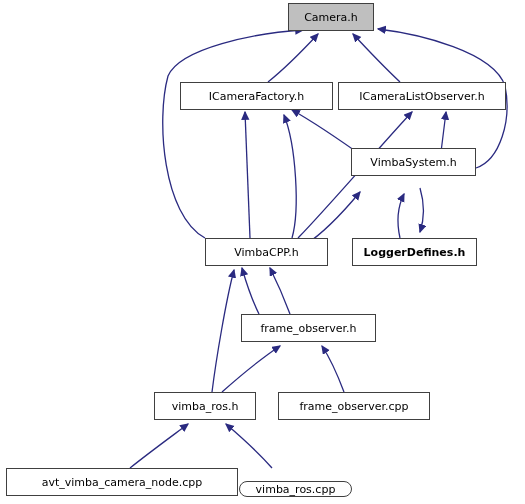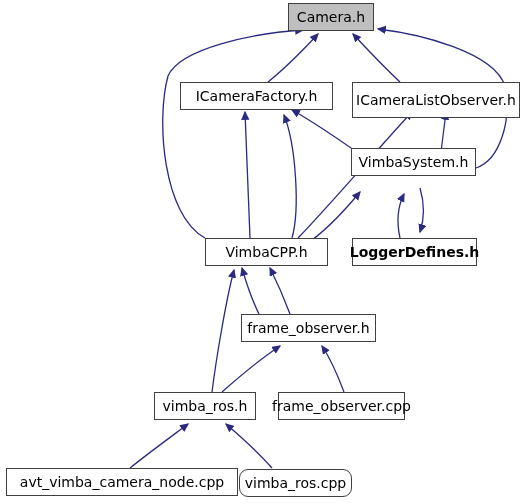--- a/index.html
+++ b/index.html
@@ -3,21 +3,21 @@
 <meta charset="utf-8">
 <style>
   html,body{margin:0;padding:0;background:#ffffff;}
   body{width:525px;height:504px;overflow:hidden;
        font-family:"DejaVu Sans","Liberation Sans",sans-serif;}
   #graph{position:relative;width:525px;height:504px;background:#fff;}
   #edges{position:absolute;left:0;top:0;width:525px;height:504px;}
   .node{position:absolute;box-sizing:border-box;
         display:flex;align-items:center;justify-content:center;
         border:1px solid #404040;background:#ffffff;color:#000000;
-        font-size:14px;line-height:1;white-space:nowrap;z-index:5;}
+        font-size:11px;line-height:1;white-space:nowrap;z-index:5;}
   .node.root{background:#bfbfbf;border-color:#404040;}
   .node .lbl{display:block;pointer-events:none;}
 </style>
 </head>
 <body>
 
 <div id="graph">
   <svg id="edges" viewBox="0 0 525 504" width="525" height="504" xmlns="http://www.w3.org/2000/svg">
     <defs>
       <marker id="arrowhead" markerWidth="7" markerHeight="7" refX="6" refY="3.2" orient="auto" markerUnits="strokeWidth">
@@ -46,41 +46,41 @@
         <path d="M 272,468 C 258,452 240,436 226,424" fill="none" stroke="#2a2a80" stroke-width="1.3" marker-end="url(#arrowhead)"></path>
       </g>
   </svg>
   <div id="nodes">
       <div class="node root" style="left: 288px; top: 3px; width: 86px; height: 28px;">
         <span class="lbl">Camera.h</span>
       </div>
       <div class="node" style="left: 180px; top: 82px; width: 153px; height: 28px;">
         <span class="lbl">ICameraFactory.h</span>
       </div>
-      <div class="node" style="left: 352px; top: 82px; width: 168px; height: 36px;">
+      <div class="node" style="left: 338px; top: 82px; width: 168px; height: 28px;">
         <span class="lbl">ICameraListObserver.h</span>
       </div>
       <div class="node" style="left: 351px; top: 148px; width: 125px; height: 28px;">
         <span class="lbl">VimbaSystem.h</span>
       </div>
       <div class="node" style="left: 205px; top: 238px; width: 123px; height: 28px;">
         <span class="lbl">VimbaCPP.h</span>
       </div>
       <div class="node" style="left: 352px; top: 238px; width: 125px; height: 28px; font-weight: bold;">
         <span class="lbl">LoggerDefines.h</span>
       </div>
       <div class="node" style="left: 241px; top: 314px; width: 135px; height: 28px;">
         <span class="lbl">frame_observer.h</span>
       </div>
       <div class="node" style="left: 154px; top: 392px; width: 102px; height: 28px;">
         <span class="lbl">vimba_ros.h</span>
       </div>
-      <div class="node" style="left: 278px; top: 392px; width: 127px; height: 28px; justify-content: center;">
+      <div class="node" style="left: 278px; top: 392px; width: 152px; height: 28px; justify-content: center;">
         <span class="lbl">frame_observer.cpp</span>
       </div>
       <div class="node" style="left: 6px; top: 468px; width: 232px; height: 28px;">
         <span class="lbl">avt_vimba_camera_node.cpp</span>
       </div>
-      <div class="node" style="left: 239px; top: 469px; width: 113px; height: 28px; border-radius: 9px;">
+      <div class="node" style="left: 239px; top: 481px; width: 113px; height: 16px; border-radius: 9px;">
         <span class="lbl">vimba_ros.cpp</span>
       </div>
     </div>
 </div>
 
 </body></html>

